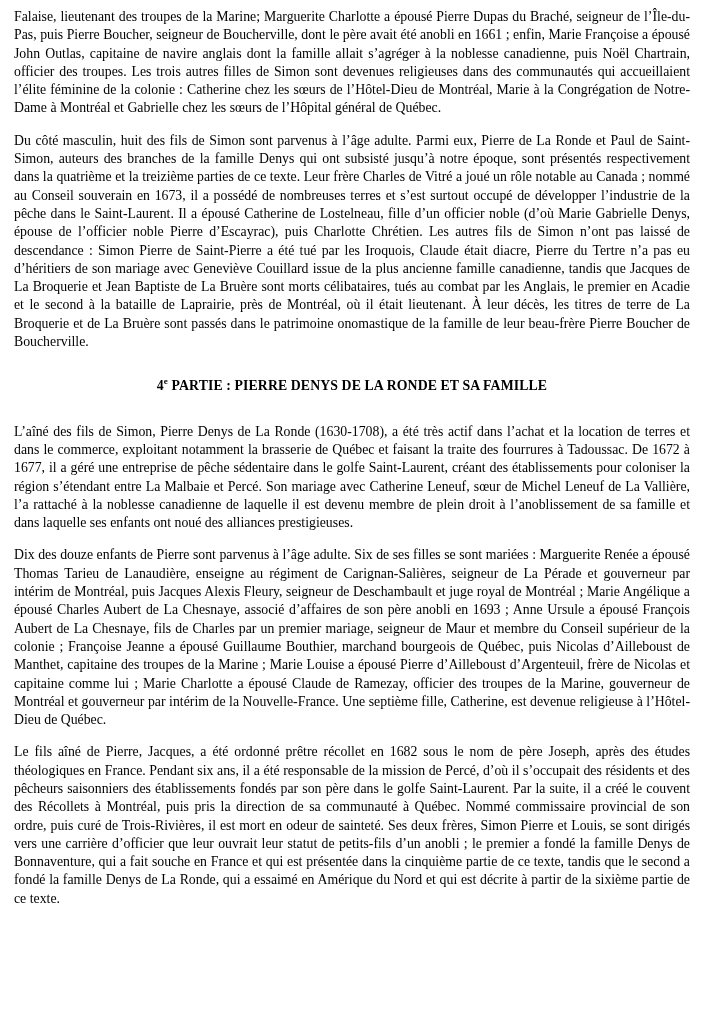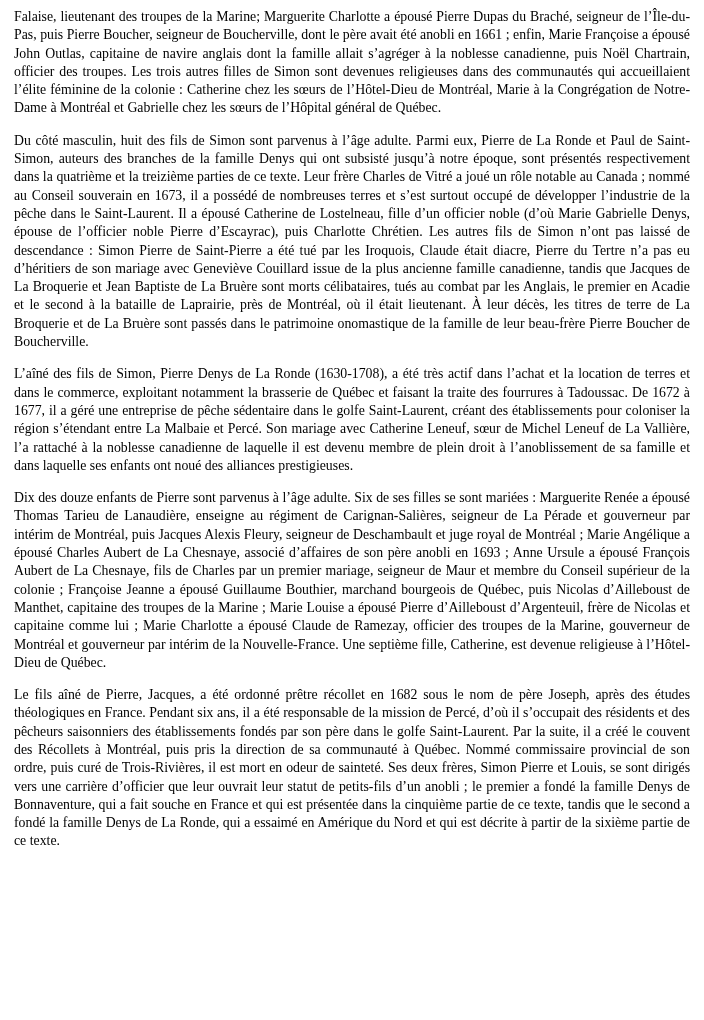--- a/index.html
+++ b/index.html
@@ -41,20 +41,21 @@
 </style>
 </head>
 <body>
 
 <div class="page">
 
   <p class="para">Falaise, lieutenant des troupes de la Marine; Marguerite Charlotte a épousé Pierre Dupas du Braché, seigneur de l’Île-du-Pas, puis Pierre Boucher, seigneur de Boucherville, dont le père avait été anobli en 1661 ; enfin, Marie Françoise a épousé John Outlas, capitaine de navire anglais dont la famille allait s’agréger à la noblesse canadienne, puis Noël Chartrain, officier des troupes. Les trois autres filles de Simon sont devenues religieuses dans des communautés qui accueillaient l’élite féminine de la colonie : Catherine chez les sœurs de l’Hôtel-Dieu de Montréal, Marie à la Congrégation de Notre-Dame à Montréal et Gabrielle chez les sœurs de l’Hôpital général de Québec.</p>
 
   <p class="para">Du côté masculin, huit des fils de Simon sont parvenus à l’âge adulte. Parmi eux, Pierre de La Ronde et Paul de Saint-Simon, auteurs des branches de la famille Denys qui ont subsisté jusqu’à notre époque, sont présentés respectivement dans la quatrième et la treizième parties de ce texte. Leur frère Charles de Vitré a joué un rôle notable au Canada ; nommé au Conseil souverain en 1673, il a possédé de nombreuses terres et s’est surtout occupé de développer l’industrie de la pêche dans le Saint-Laurent. Il a épousé Catherine de Lostelneau, fille d’un officier noble (d’où Marie Gabrielle Denys, épouse de l’officier noble Pierre d’Escayrac), puis Charlotte Chrétien. Les autres fils de Simon n’ont pas laissé de descendance : Simon Pierre de Saint-Pierre a été tué par les Iroquois, Claude était diacre, Pierre du Tertre n’a pas eu d’héritiers de son mariage avec Geneviève Couillard issue de la plus ancienne famille canadienne, tandis que Jacques de La Broquerie et Jean Baptiste de La Bruère sont morts célibataires, tués au combat par les Anglais, le premier en Acadie et le second à la bataille de Laprairie, près de Montréal, où il était lieutenant. À leur décès, les titres de terre de La Broquerie et de La Bruère sont passés dans le patrimoine onomastique de la famille de leur beau-frère Pierre Boucher de Boucherville.</p>
 
+  <h2 class="section-heading"><span>4</span><sup>e</sup><span> PARTIE : PIERRE DENYS DE LA RONDE ET SA FAMILLE</span></h2>
 
   <p class="para">L’aîné des fils de Simon, Pierre Denys de La Ronde (1630-1708), a été très actif dans l’achat et la location de terres et dans le commerce, exploitant notamment la brasserie de Québec et faisant la traite des fourrures à Tadoussac. De 1672 à 1677, il a géré une entreprise de pêche sédentaire dans le golfe Saint-Laurent, créant des établissements pour coloniser la région s’étendant entre La Malbaie et Percé. Son mariage avec Catherine Leneuf, sœur de Michel Leneuf de La Vallière, l’a rattaché à la noblesse canadienne de laquelle il est devenu membre de plein droit à l’anoblissement de sa famille et dans laquelle ses enfants ont noué des alliances prestigieuses.</p>
 
   <p class="para">Dix des douze enfants de Pierre sont parvenus à l’âge adulte. Six de ses filles se sont mariées : Marguerite Renée a épousé Thomas Tarieu de Lanaudière, enseigne au régiment de Carignan-Salières, seigneur de La Pérade et gouverneur par intérim de Montréal, puis Jacques Alexis Fleury, seigneur de Deschambault et juge royal de Montréal ; Marie Angélique a épousé Charles Aubert de La Chesnaye, associé d’affaires de son père anobli en 1693 ; Anne Ursule a épousé François Aubert de La Chesnaye, fils de Charles par un premier mariage, seigneur de Maur et membre du Conseil supérieur de la colonie ; Françoise Jeanne a épousé Guillaume Bouthier, marchand bourgeois de Québec, puis Nicolas d’Ailleboust de Manthet, capitaine des troupes de la Marine ; Marie Louise a épousé Pierre d’Ailleboust d’Argenteuil, frère de Nicolas et capitaine comme lui ; Marie Charlotte a épousé Claude de Ramezay, officier des troupes de la Marine, gouverneur de Montréal et gouverneur par intérim de la Nouvelle-France. Une septième fille, Catherine, est devenue religieuse à l’Hôtel-Dieu de Québec.</p>
 
   <p class="para">Le fils aîné de Pierre, Jacques, a été ordonné prêtre récollet en 1682 sous le nom de père Joseph, après des études théologiques en France. Pendant six ans, il a été responsable de la mission de Percé, d’où il s’occupait des résidents et des pêcheurs saisonniers des établissements fondés par son père dans le golfe Saint-Laurent. Par la suite, il a créé le couvent des Récollets à Montréal, puis pris la direction de sa communauté à Québec. Nommé commissaire provincial de son ordre, puis curé de Trois-Rivières, il est mort en odeur de sainteté. Ses deux frères, Simon Pierre et Louis, se sont dirigés vers une carrière d’officier que leur ouvrait leur statut de petits-fils d’un anobli ; le premier a fondé la famille Denys de Bonnaventure, qui a fait souche en France et qui est présentée dans la cinquième partie de ce texte, tandis que le second a fondé la famille Denys de La Ronde, qui a essaimé en Amérique du Nord et qui est décrite à partir de la sixième partie de ce texte.</p>
 
 </div>
 
 </body></html>

